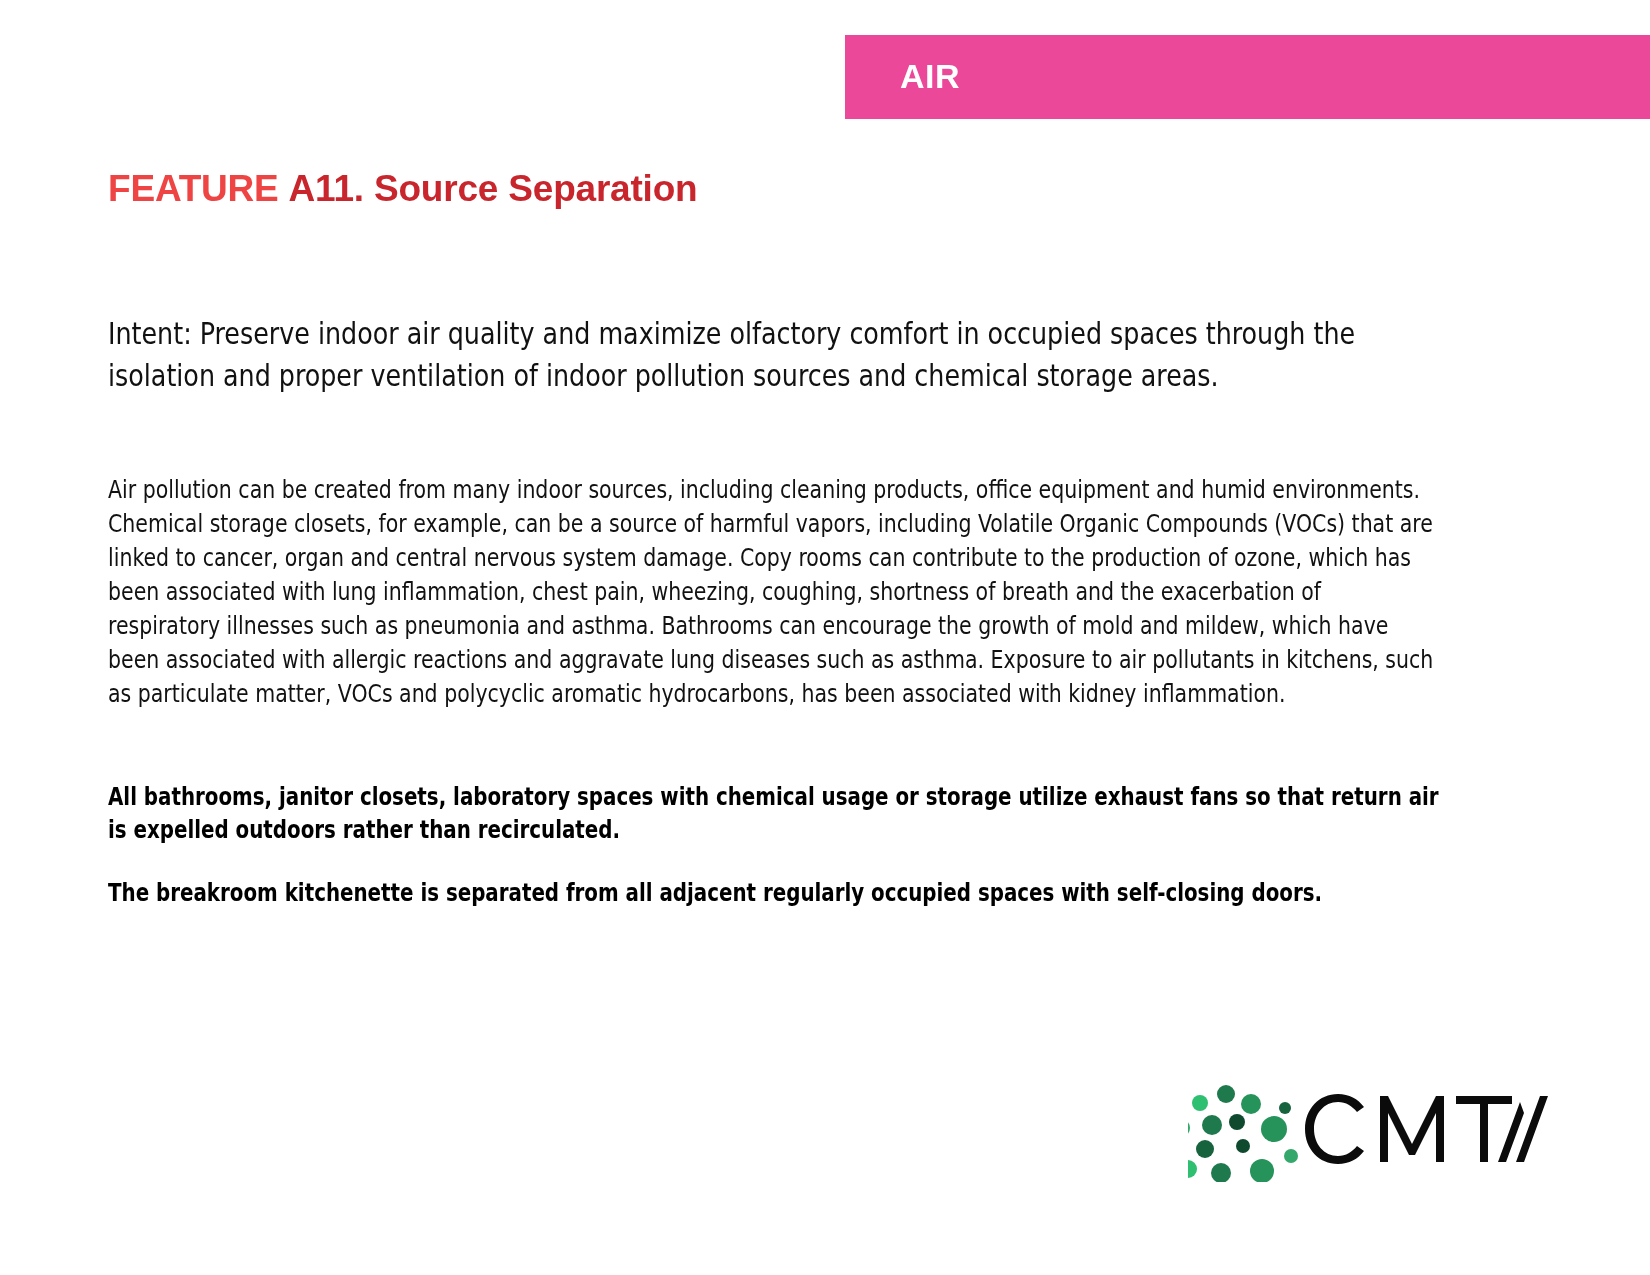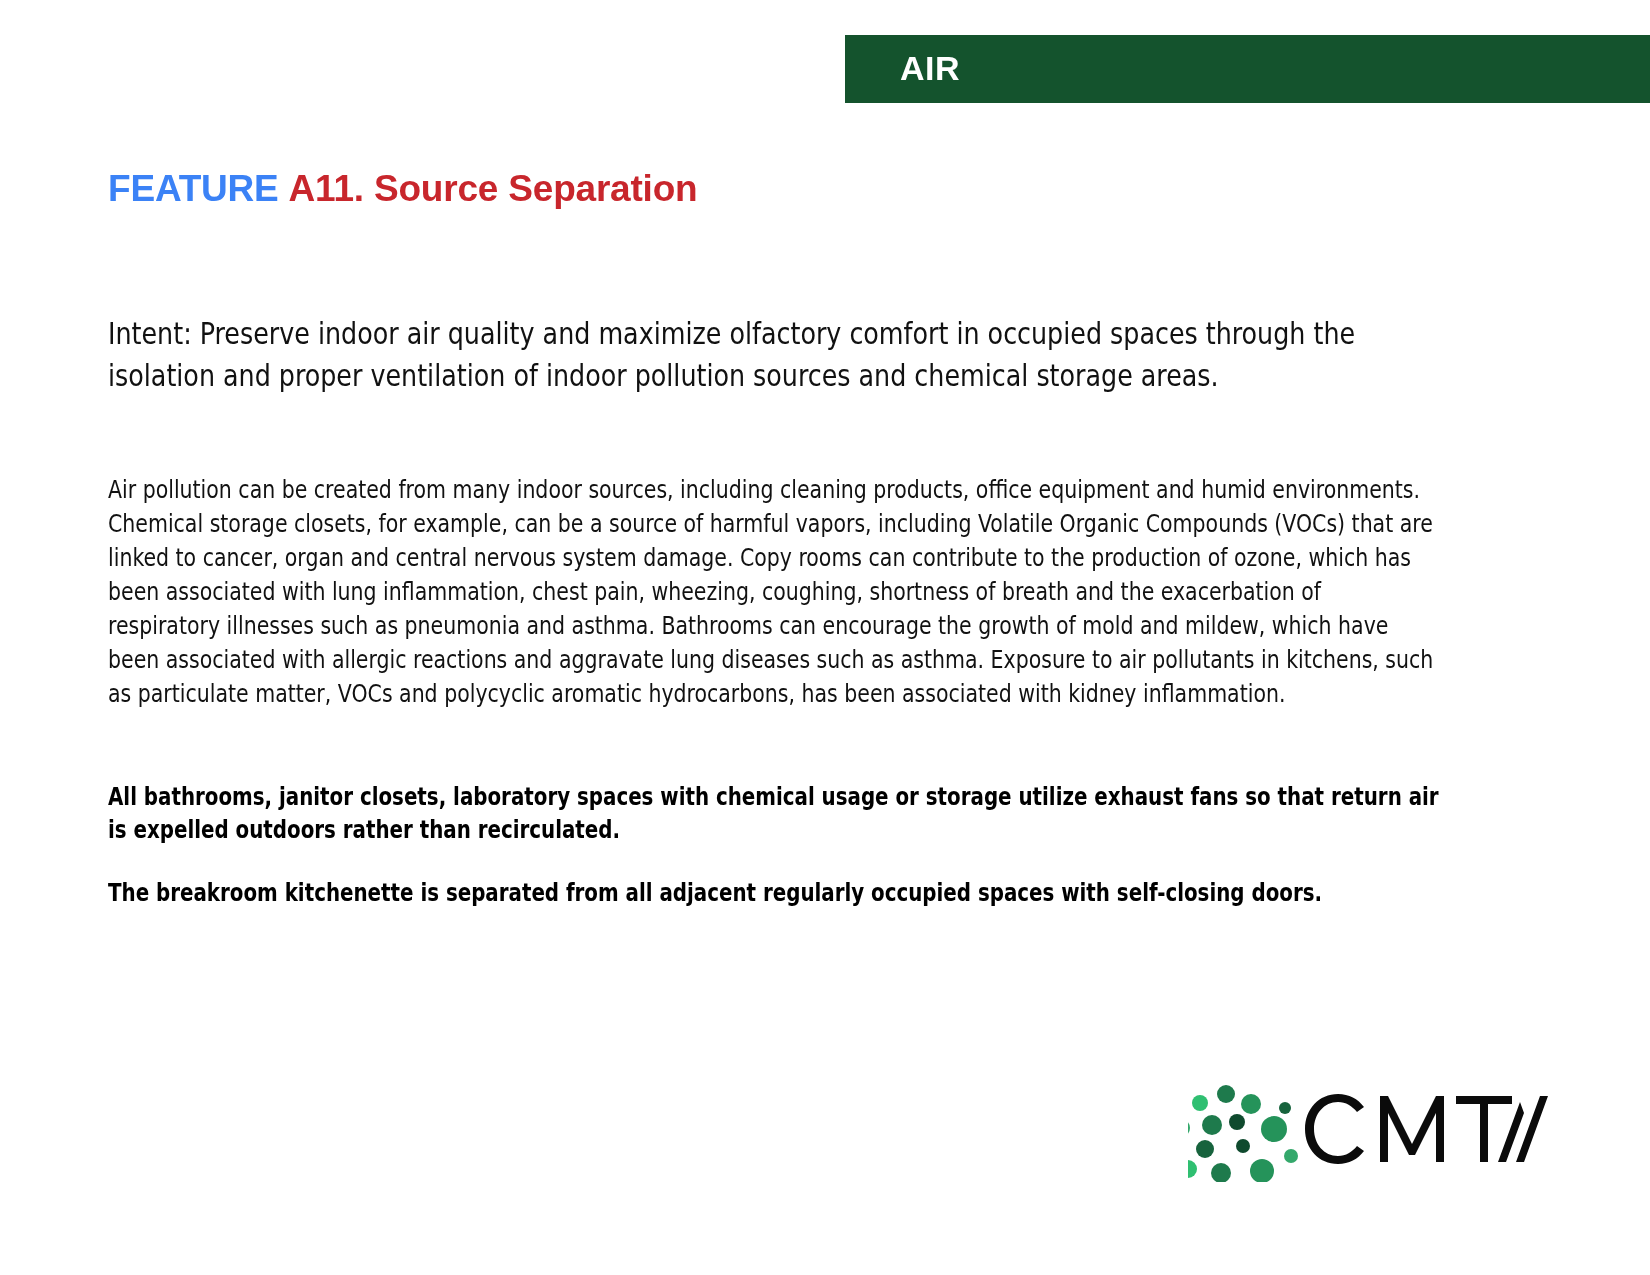--- a/index.html
+++ b/index.html
@@ -15,22 +15,22 @@
     font-family: "Liberation Sans", "DejaVu Sans", sans-serif;
     -webkit-font-smoothing: antialiased;
   }
 
   
   #banner {
     position: absolute;
     left: 845px;
     top: 35px;
     width: 805px;
-    height: 68px;
-    background: #14532d;
+    height: 84px;
+    background: #ec4899;
   }
   #banner-label {
     position: absolute;
     left: 55px;
     top: 50%;
     transform: translateY(-52%);
     color: #ffffff;
     font-family: "Liberation Sans", sans-serif;
     font-weight: bold;
     font-size: 34px;
@@ -44,21 +44,21 @@
     left: 108px;
     top: 169px;
     font-family: "Liberation Sans", sans-serif;
     font-weight: bold;
     font-size: 37px;
     line-height: 1.1;
     color: #1a1a1a;
     white-space: nowrap;
     letter-spacing: -0.2px;
   }
-  #feature-title .feature-word { color: #3b82f6; text-align: center; }
+  #feature-title .feature-word { color: #ef4444; text-align: center; }
   #feature-title .feature-code { color: #C8262C; margin-left: 10px; text-align: right; }
 
   
   #intent-block {
     position: absolute;
     left: 108px;
     top: 313px;
     width: 1360px;
     font-family: "DejaVu Sans Condensed", "Liberation Sans Narrow", "Liberation Sans", sans-serif;
     font-stretch: condensed;

